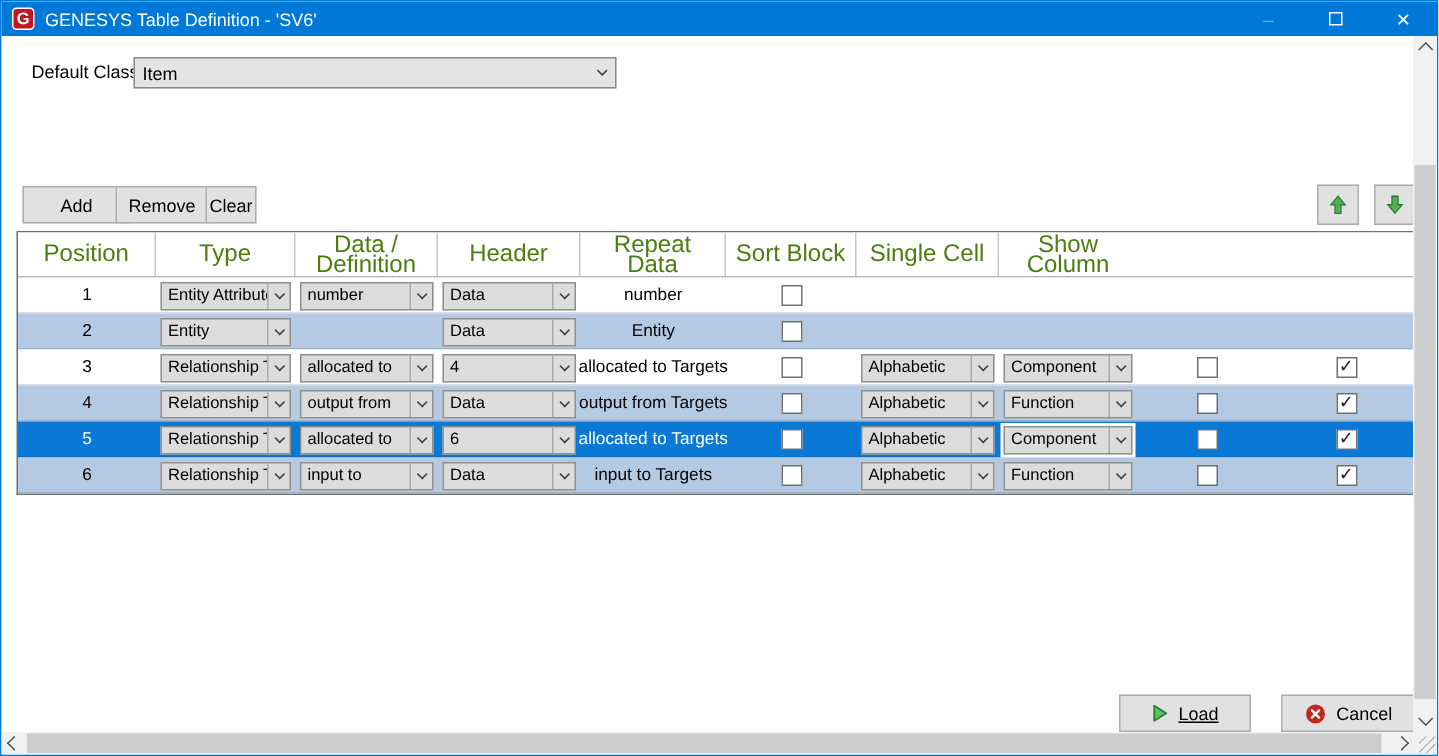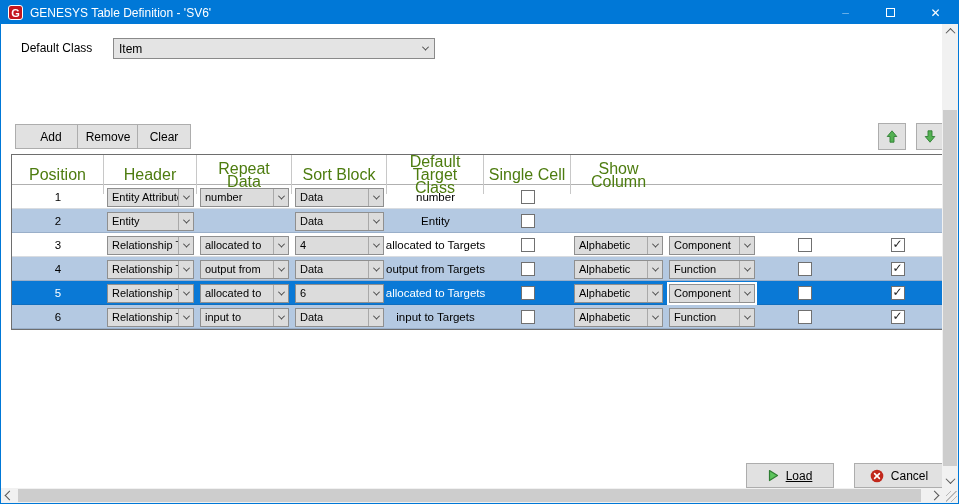--- a/index.html
+++ b/index.html
@@ -16,31 +16,31 @@
     color:#fff;font-size:11px;font-weight:bold;display:flex;align-items:center;justify-content:center;flex:0 0 auto;}
   .title{color:#fff;font-size:12px;margin-left:7px;white-space:nowrap;}
   .win-controls{margin-left:auto;display:flex;height:100%;}
   .wc{width:45px;height:100%;display:flex;align-items:center;justify-content:center;color:#fff;font-size:12px;}
   .wc.min{color:rgba(255,255,255,.45);}
   .max-box{width:9px;height:9px;border:1px solid #fff;display:inline-block;}
   
   .client{position:relative;width:957px;height:479px;background:#fff;}
   .label{position:absolute;left:20px;top:17px;font-size:12px;color:#000;}
   .def-select{position:absolute;left:88px;top:14px;width:322px;height:21px;background:#e4e4e4;
-    border:1px solid #8a8a8a;display:flex;align-items:center;margin-left:24px;}
+    border:1px solid #8a8a8a;display:flex;align-items:center;}
   .def-select .val{flex:1;font-size:12px;padding-left:5px;color:#000;}
   .chev{display:inline-block;width:5px;height:5px;border-right:1.3px solid #444;border-bottom:1.3px solid #444;
     transform:rotate(45deg) translate(-1px,-1px);}
   .def-select .chevwrap{width:18px;display:flex;align-items:center;justify-content:center;}
   
   .btn{position:absolute;background:var(--button-face);border:1px solid var(--button-border);
     font-size:12px;color:#000;display:flex;align-items:center;justify-content:center;gap:7px;}
   .btn-add{left:14px;top:100px;width:72px;height:25px;}
   .btn-remove{left:76px;top:100px;width:62px;height:25px;}
-  .btn-clear{left:136px;top:100px;width:54px;height:25px;}
+  .btn-clear{left:136px;top:100px;width:34px;height:25px;}
   .btn-up{left:877px;top:99px;width:28px;height:27px;}
   .btn-down{left:915px;top:99px;width:28px;height:27px;}
   
   .grid{position:absolute;left:10px;top:130px;width:934px;border:1px solid var(--grid-border);background:#fff;}
   .grow{display:grid;grid-template-columns:92px 93px 95px 95px 97px 87px 95px 92px 93px 93px;height:24px;}
   .grow.body{box-shadow:inset 0 -1px 0 rgba(40,60,90,.18);}
   .ghead{height:30px;background:#fff;border-bottom:1px solid #b0b0b0;}
   .gh{border-right:1px solid #c8c8c8;display:flex;align-items:center;justify-content:center;
     text-align:center;font-size:16px;line-height:13px;padding:0 4px;color:#4d7c0f;}
   .gh:last-child{border-right:none;}
@@ -119,24 +119,25 @@
     </button>
     <button class="btn btn-down">
       <svg width="14" height="15" viewBox="0 0 16 16" style="transform:rotate(180deg)">
           <path d="M8 1.5 L13.5 8 H10.3 V14.5 H5.7 V8 H2.5 Z" fill="#53b152" stroke="#2f7d33" stroke-width="1"></path>
         </svg>
     </button>
 
     <div class="grid" id="grid">
         <div class="grow ghead">
           <div class="gh">Position</div>
+          <div class="gh">Type</div>
+          <div class="gh">Data / Definition</div>
           <div class="gh">Header</div>
           <div class="gh">Repeat Data</div>
           <div class="gh">Sort Block</div>
-          <div class="gh">Default Target Class</div>
           <div class="gh">Single Cell</div>
           <div class="gh">Show Column</div>
         </div>
         <div class="grow body normal">
           <div class="gc pos">1</div>
           <div class="gc ddc">
             <div class="dd">
               <span class="dd-text">Entity Attribute</span>
               <span class="dd-btn">
                 <i class="chev"></i>

